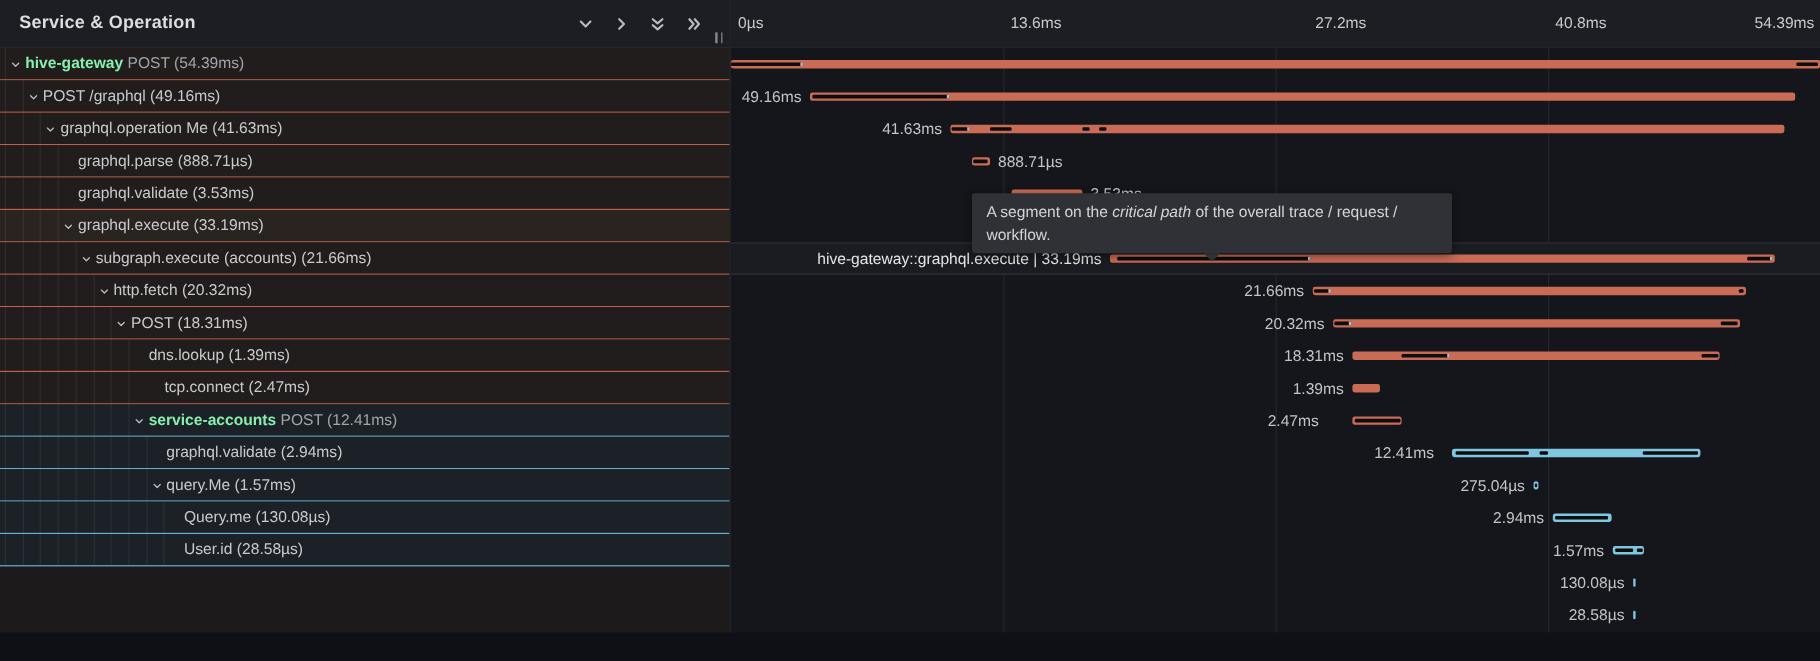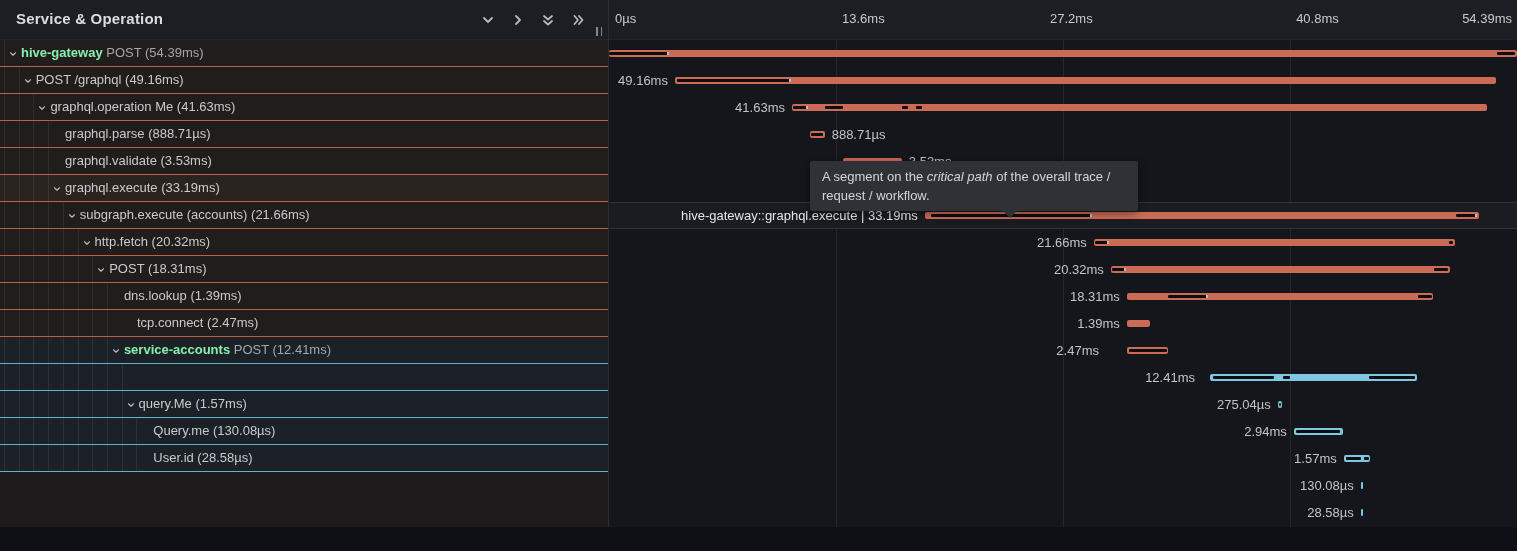--- a/index.html
+++ b/index.html
@@ -37,21 +37,21 @@
   .rp-rows { position:absolute; left:0; top:40px; right:0; }
   .rrow { position:relative; height:27px; }
   .rrow.sel { background:#1b1c21; box-shadow:inset 0 1px 0 #313237, inset 0 -1px 0 #313237; }
   .bar { position:absolute; top:10px; height:7px; border-radius:2px; }
   .cseg { position:absolute; top:12px; height:3px; background:#0d0d0f; border-radius:1px; }
   .ccap { position:absolute; top:12px; height:3px; width:2px; background:#b9bbbd; }
   .tlabel { position:absolute; top:0; line-height:27px; font-size:13px; color:#c2c4c7; white-space:nowrap; }
   .tlabel.em { color:#e4e5e6; font-weight:500; }
 
   
-  .tooltip { position:absolute; left:810px; top:161px; width:328px; z-index:50;
+  .tooltip { position:absolute; left:810px; top:161px; width:400px; z-index:50;
              background:#303136; color:#d3d4d6; font-size:13px; line-height:19px;
              padding:6px 12px; border-radius:2px; box-shadow:0 2px 8px rgba(0,0,0,.45); }
   .tooltip i { font-style:italic; }
   .tooltip-arrow { position:absolute; left:193px; top:100%; width:0; height:0;
              border-left:7px solid transparent; border-right:7px solid transparent; border-top:7px solid #303136; }
 </style>
 </head>
 <body>
 
 <div class="app">
@@ -228,20 +228,21 @@
         <div class="lrow cyan">
           <div class="guide" style="left: 4px;"></div>
           <div class="guide" style="left: 18.7px;"></div>
           <div class="guide" style="left: 33.4px;"></div>
           <div class="guide" style="left: 48.1px;"></div>
           <div class="guide" style="left: 62.8px;"></div>
           <div class="guide" style="left: 77.5px;"></div>
           <div class="guide" style="left: 92.2px;"></div>
           <div class="guide" style="left: 106.9px;"></div>
           <div class="guide" style="left: 121.6px;"></div>
+          <div class="ltext" style="left: 138.6px;">graphql.validate (2.94ms)</div>
         </div>
         <div class="lrow cyan">
           <div class="guide" style="left: 4px;"></div>
           <div class="guide" style="left: 18.7px;"></div>
           <div class="guide" style="left: 33.4px;"></div>
           <div class="guide" style="left: 48.1px;"></div>
           <div class="guide" style="left: 62.8px;"></div>
           <div class="guide" style="left: 77.5px;"></div>
           <div class="guide" style="left: 92.2px;"></div>
           <div class="guide" style="left: 106.9px;"></div>
@@ -286,21 +287,21 @@
 
   <div class="right-panel">
     <div id="gridlines">
         <div class="gridline" style="left: 227.042px;"></div>
         <div class="gridline" style="left: 454.083px;"></div>
         <div class="gridline" style="left: 681.125px;"></div>
       </div>
     <div class="rp-header" id="axis">
         <div class="tick" style="left: 6px;">0µs</div>
         <div class="tick" style="left: 233.042px;">13.6ms</div>
-        <div class="tick" style="left: 441px;">27.2ms</div>
+        <div class="tick" style="left: 487px;">27.2ms</div>
         <div class="tick" style="left: 687.125px;">40.8ms</div>
         <div class="tick" style="right: 5px;">54.39ms</div>
       </div>
     <div class="rp-rows" id="rp-rows">
         <div class="rrow">
           <div class="bar" style="left: 0px; width: 908px; background: rgb(201, 107, 85);"></div>
           <div class="cseg" style="left: 0px; width: 60.0993px; background: rgb(13, 13, 15);"></div>
           <div class="ccap" style="left: 58.0993px;"></div>
           <div class="cseg" style="left: 887.633px; width: 18.0298px; background: rgb(13, 13, 15);"></div>
         </div>

